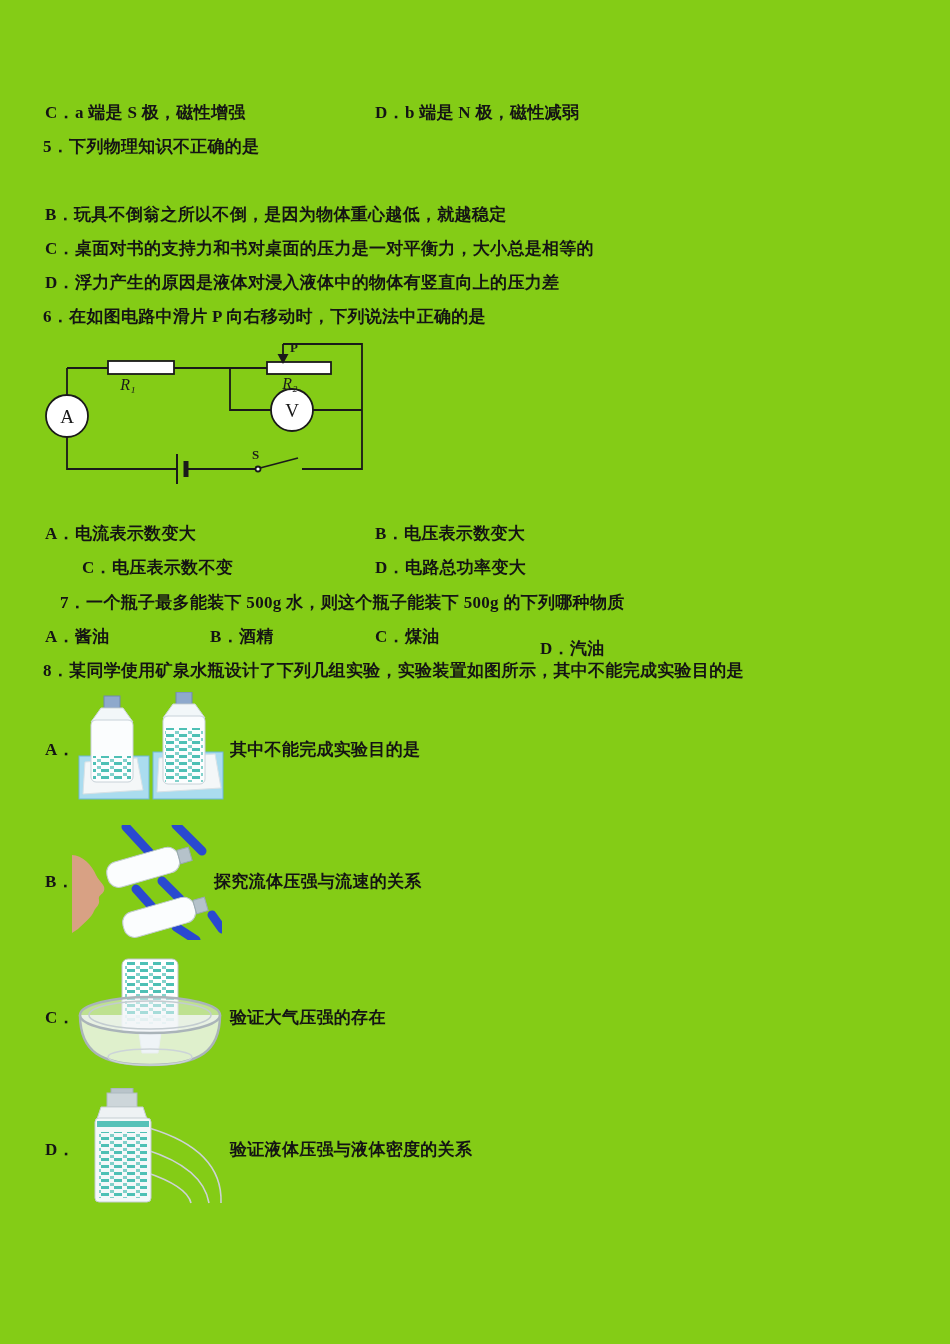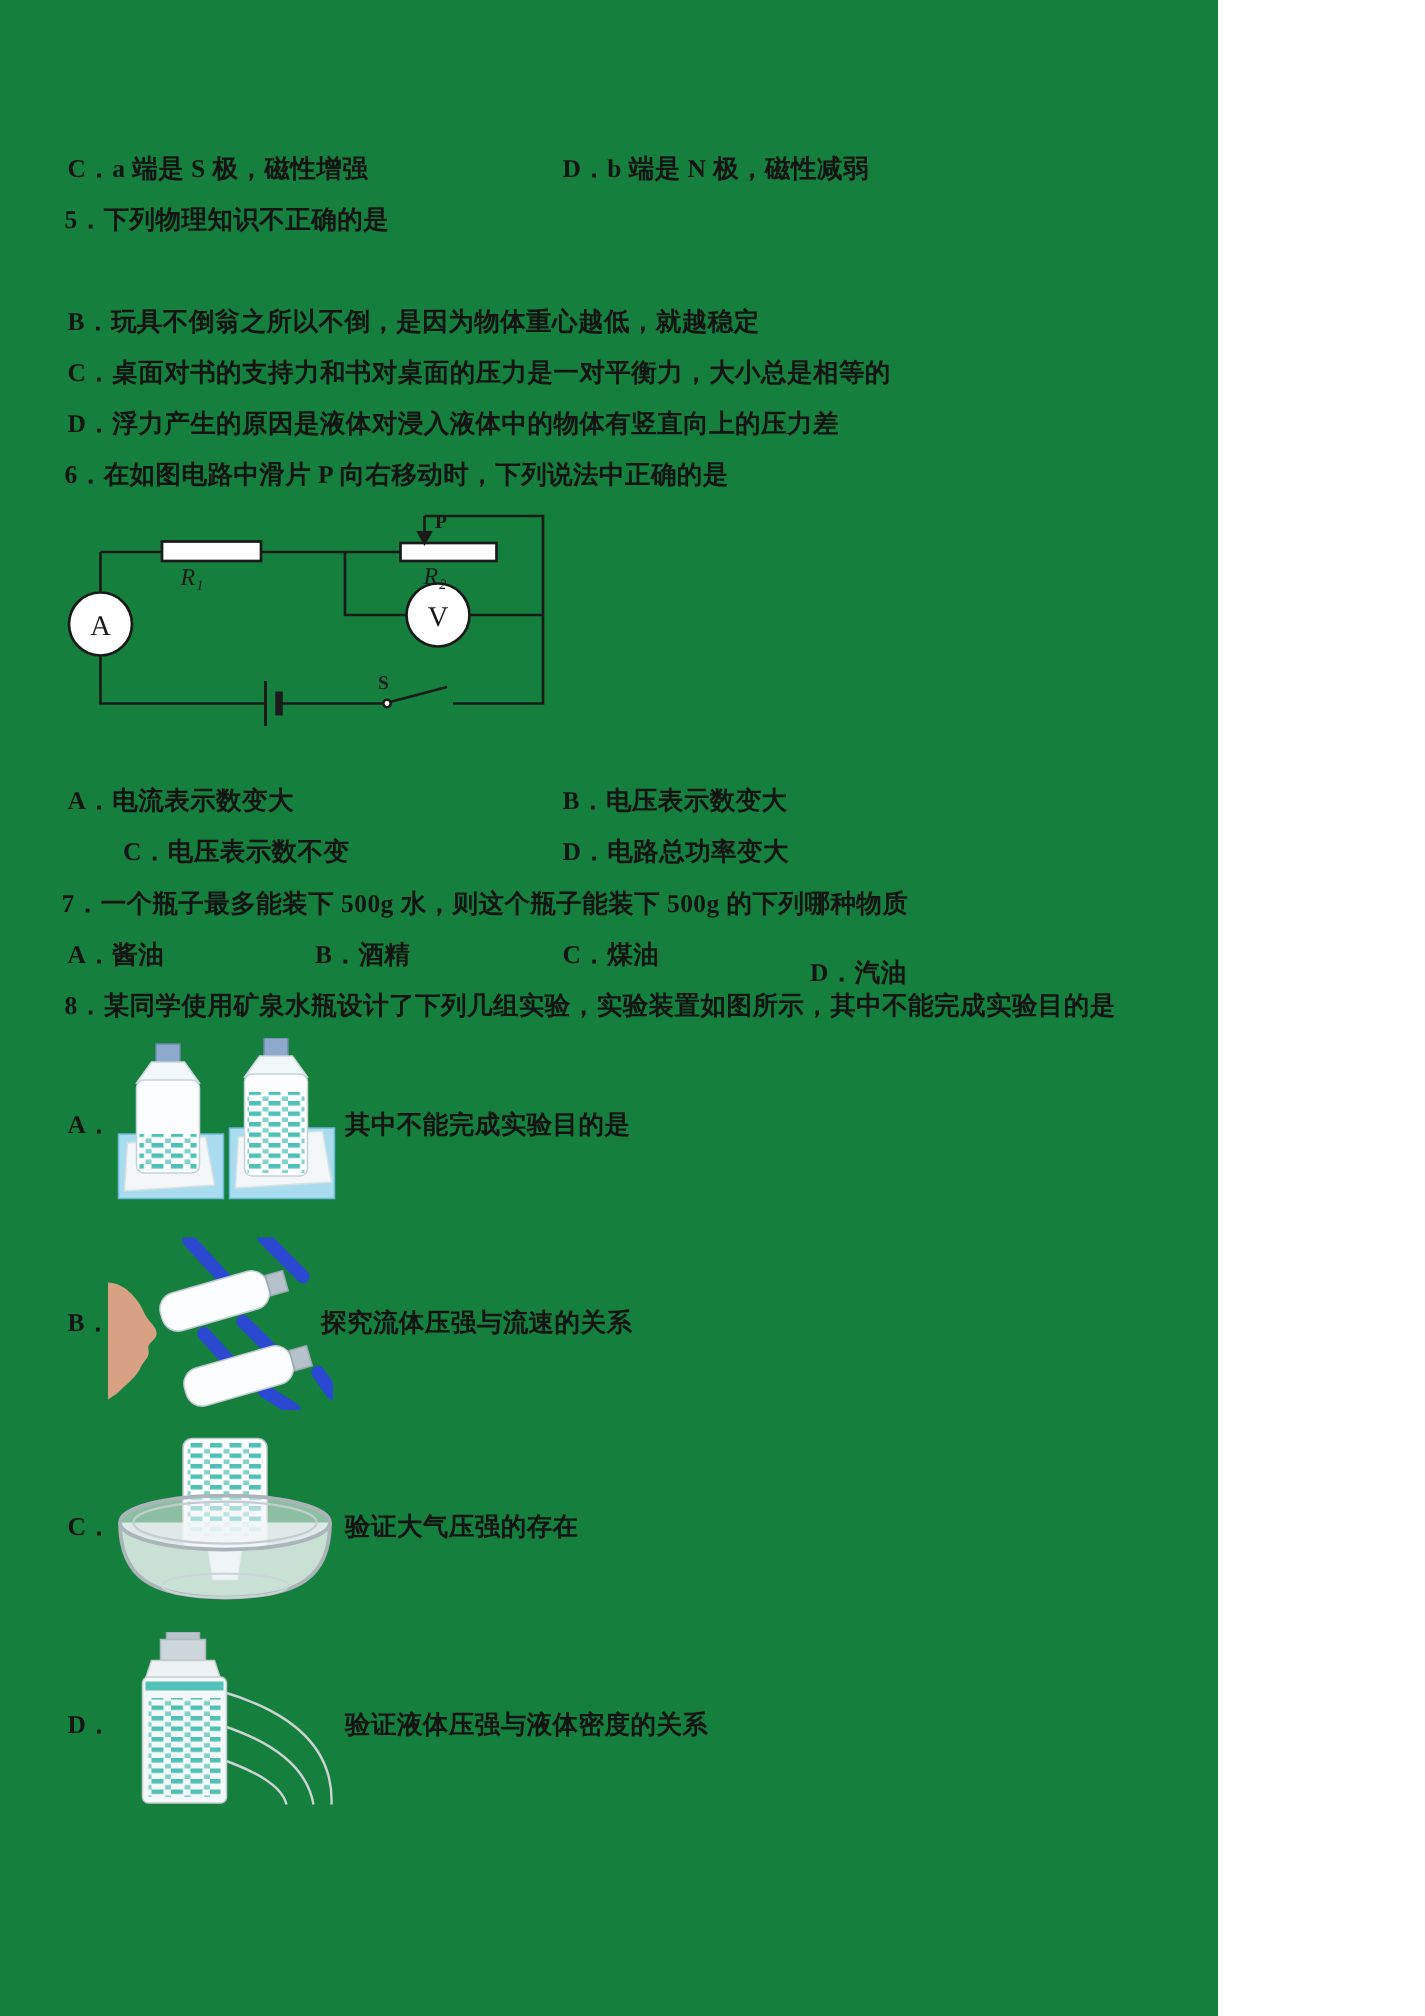--- a/index.html
+++ b/index.html
@@ -1,17 +1,17 @@
 <!DOCTYPE html>
 <html><head>
 <meta charset="utf-8">
 <style>
   html,body{margin:0;padding:0;background:#ffffff;}
   .page{
-    position:relative;width:812px;height:1344px;background:#15803d;overflow:hidden;
+    position:relative;width:950px;height:1344px;background:#84cc16;overflow:hidden;
     font-family:"Liberation Serif","DejaVu Sans",serif;color:#141414;
   }
   .t{
     position:absolute;font-size:17px;font-weight:600;letter-spacing:.3px;
     white-space:nowrap;line-height:20px;
   }
   .fig{position:absolute;}
   svg text{font-family:"Liberation Serif","DejaVu Serif",serif;}
 </style>
 </head>
@@ -56,21 +56,21 @@
     <text x="250" y="54" font-size="16" font-style="italic" text-anchor="middle" fill="#1a1a1a">R₂</text>
     <text x="250" y="17" font-size="13" font-weight="bold" fill="#1a1a1a">P</text>
     <text x="212" y="124" font-size="13" font-weight="bold" fill="#1a1a1a">S</text>
   </svg>
 
   <div class="t" style="left:45px;top:524px;">A．电流表示数变大</div>
   <div class="t" style="left:375px;top:524px;">B．电压表示数变大</div>
   <div class="t" style="left:45px;top:558px;margin-left:37px;">C．电压表示数不变</div>
   <div class="t" style="left:375px;top:558px;">D．电路总功率变大</div>
 
-  <div class="t" style="left:41px;top:593px;">7．一个瓶子最多能装下 500g 水，则这个瓶子能装下 500g 的下列哪种物质</div>
+  <div class="t" style="left:60px;top:593px;">7．一个瓶子最多能装下 500g 水，则这个瓶子能装下 500g 的下列哪种物质</div>
   <div class="t" style="left:45px;top:627px;">A．酱油</div>
   <div class="t" style="left:210px;top:627px;">B．酒精</div>
   <div class="t" style="left:375px;top:627px;">C．煤油</div>
   <div class="t" style="left:540px;top:627px;margin-top:12px;">D．汽油</div>
 
   <div class="t" style="left:43px;top:661px;">8．某同学使用矿泉水瓶设计了下列几组实验，实验装置如图所示，其中不能完成实验目的是</div>
 
   <div class="t" style="left:45px;top:740px;">A．</div>
   <svg class="fig" style="left:75px;top:692px;" width="150" height="110" viewBox="0 0 150 110">
     <defs>

